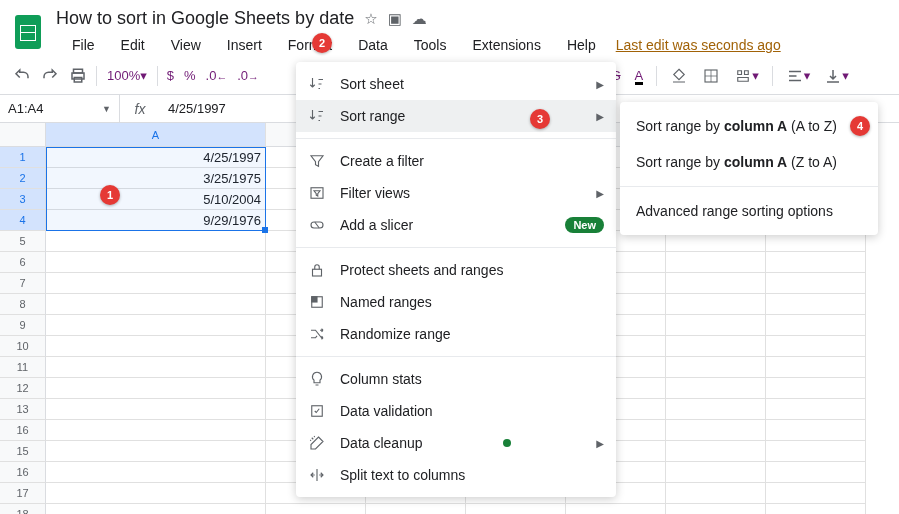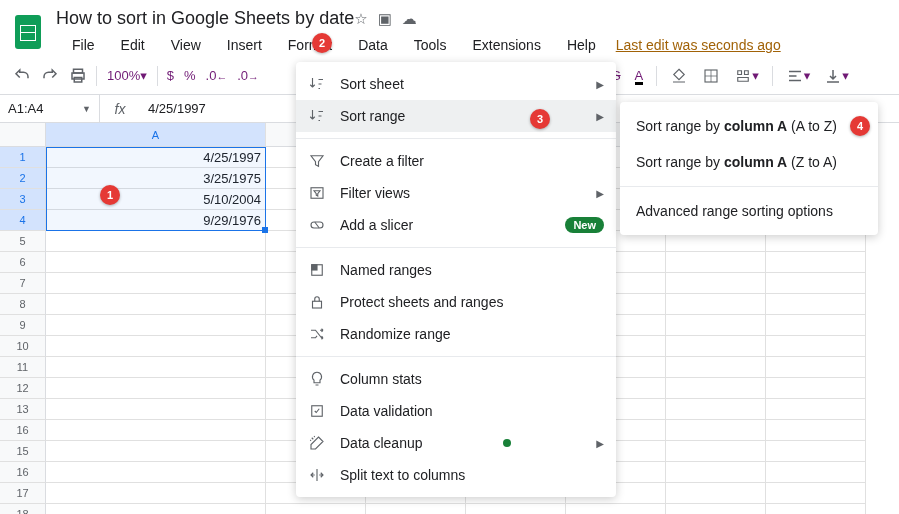--- a/index.html
+++ b/index.html
@@ -5,39 +5,39 @@
   * { box-sizing: border-box; margin: 0; padding: 0; font-family: Arial, sans-serif; }
   body { background: #fff; width: 899px; height: 514px; overflow: hidden; position: relative; font-size: 13px; color: #202124; }
   
   .header { display: flex; align-items: center; padding: 6px 8px 0 8px; }
   .logo { width: 40px; height: 40px; display: flex; align-items: center; justify-content: center; margin-right: 8px; }
   .logo-box { width: 26px; height: 34px; background: #0f9d58; border-radius: 3px; position: relative; }
   .logo-box::after { content: ""; position: absolute; top: 10px; left: 5px; right: 5px; bottom: 8px; border: 1.5px solid #fff; }
   .logo-box::before { content: ""; position: absolute; top: 17px; left: 5px; right: 5px; height: 1.5px; background: #fff; z-index: 1; }
   
   .title-area { flex: 1; }
-  .doc-title { font-size: 18px; color: #202124; display: flex; align-items: center; padding: 2px 0; }
+  .doc-title { font-size: 18px; color: #202124; display: flex; align-items: center; gap: 10px; padding: 2px 0; }
   .title-icons { display: flex; gap: 10px; color: #5f6368; font-size: 15px; }
   .title-icons span { cursor: pointer; }
   
   .menubar { display: flex; gap: 2px; padding-top: 2px; font-size: 14px; color: #202124; align-items: center; }
   .menubar .mi { padding: 4px 8px; cursor: pointer; border-radius: 3px; position: relative; margin-left: 8px; }
   .last-edit { color: #a16207; text-decoration: underline; margin-left: 10px; font-size: 14px; cursor: pointer; }
   
   .toolbar { height: 38px; border-bottom: 1px solid #dadce0; display: flex; align-items: center; padding: 0 8px; color: #701a75; }
   .tb { padding: 4px 5px; cursor: pointer; display: flex; align-items: center; font-size: 13px; }
   .tb svg { width: 18px; height: 18px; }
   .sep { width: 1px; height: 20px; background: #dadce0; margin: 0 4px; }
   .zoom { font-size: 13px; padding: 4px 6px; }
   .tb-right { margin-left: 330px; display: flex; align-items: center; gap: 4px; }
   .text-color { position: relative; }
   .text-color::after { content: ""; position: absolute; bottom: 2px; left: 5px; right: 5px; height: 3px; background: #000; }
   
   .namebox-row { height: 28px; border-bottom: 1px solid #dadce0; display: flex; align-items: center; }
-  .namebox { width: 100px; border-right: 1px solid #dadce0; height: 100%; display: flex; align-items: center; padding: 0 8px; font-size: 13px; justify-content: space-between; }
+  .namebox { width: 120px; border-right: 1px solid #dadce0; height: 100%; display: flex; align-items: center; padding: 0 8px; font-size: 13px; justify-content: space-between; }
   .namebox .dd { font-size: 9px; color: #5f6368; }
   .fx { width: 40px; display: flex; align-items: center; justify-content: center; color: #5f6368; font-style: italic; font-size: 14px; height: 100%; }
   .formula { padding: 0 8px; font-size: 13px; }
   
   .grid { position: relative; }
   .col-headers { display: flex; height: 24px; }
   .corner { width: 46px; border-right: 1px solid #dadce0; border-bottom: 1px solid #dadce0; background: #f8f9fa; }
   .ch { border-right: 1px solid #e0e0e0; border-bottom: 1px solid #dadce0; background: #f8f9fa; display: flex; align-items: center; justify-content: center; font-size: 11px; color: #5f6368; }
   .ch.sel { background: #d3e3fd; color: #1a73e8; }
   .ch.colA { width: 220px; }
@@ -413,34 +413,34 @@
           <path d="M9 8l6 8"></path>
         </svg>
       </span>
     <span>Add a slicer</span>
       <span class="badge">New</span>
   </div>
   <div class="divider"></div>
   <div class="menu-item">
     <span class="ico">
         <svg viewBox="0 0 24 24">
+          <rect x="6" y="11" width="12" height="9"></rect>
+          <path d="M9 11V8a3 3 0 016 0v3"></path>
+        </svg>
+      </span>
+    <span>Protect sheets and ranges</span>
+  </div>
+  <div class="menu-item">
+    <span class="ico">
+        <svg viewBox="0 0 24 24">
           <rect x="5" y="5" width="14" height="14"></rect>
           <rect x="5" y="5" width="7" height="7" fill="#5f6368"></rect>
         </svg>
       </span>
     <span>Named ranges</span>
-  </div>
-  <div class="menu-item">
-    <span class="ico">
-        <svg viewBox="0 0 24 24">
-          <rect x="6" y="11" width="12" height="9"></rect>
-          <path d="M9 11V8a3 3 0 016 0v3"></path>
-        </svg>
-      </span>
-    <span>Protect sheets and ranges</span>
   </div>
   <div class="menu-item">
     <span class="ico">
         <svg viewBox="0 0 24 24">
           <path d="M4 7h6l8 10h2m0 0l-2-2m2 2l-2 2 M4 17h6l2-2.5 M16 7h4m0 0l-2-2m2 2l-2 2"></path>
         </svg>
       </span>
     <span>Randomize range</span>
   </div>
   <div class="divider"></div>

